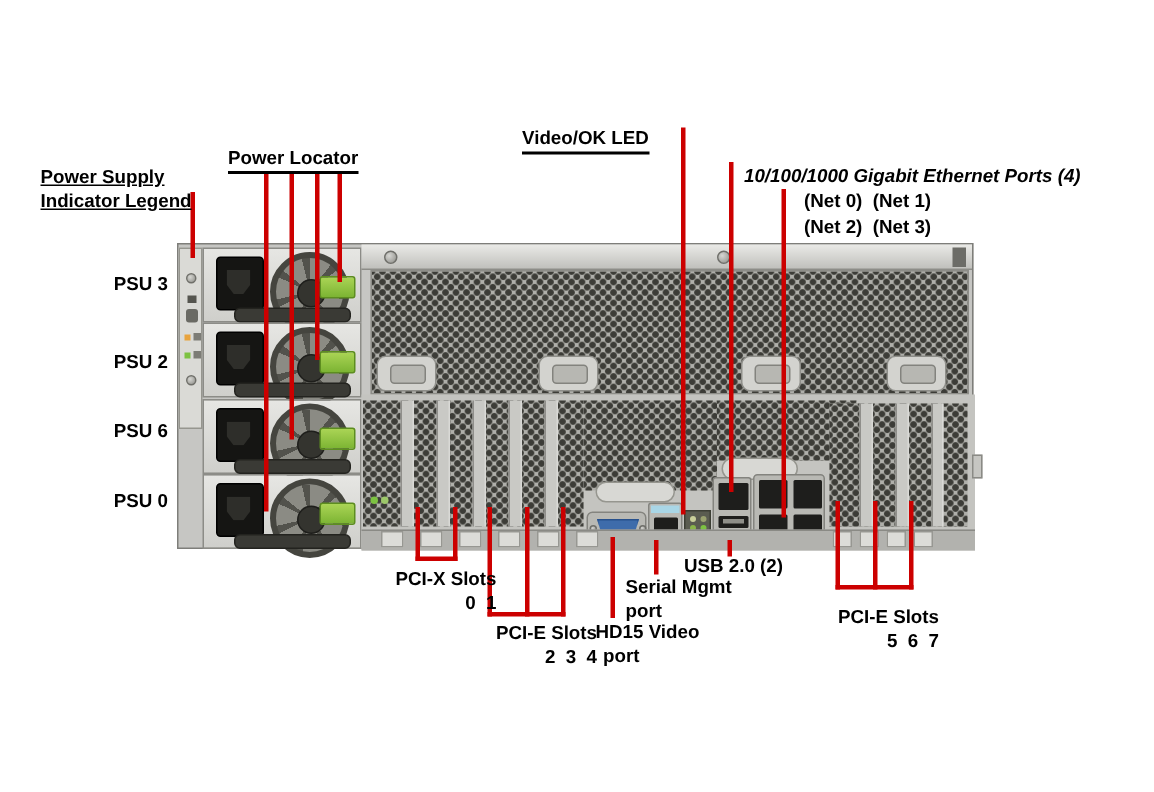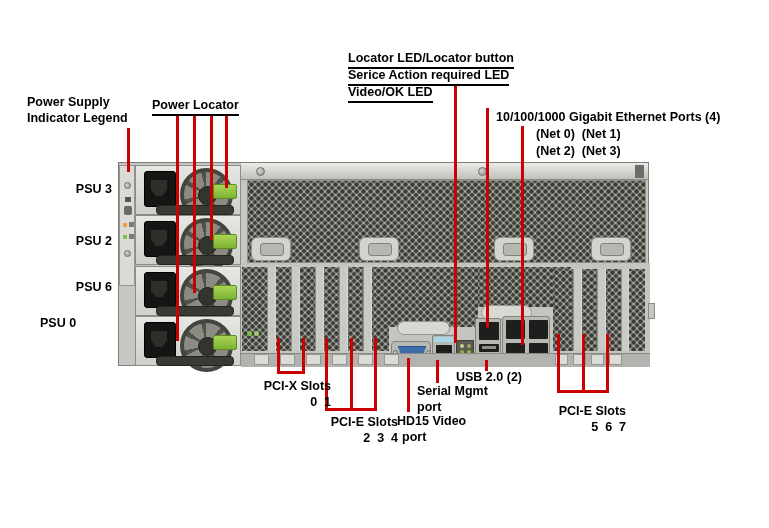--- a/index.html
+++ b/index.html
@@ -223,47 +223,41 @@
   <div class="vline" style="left:325px;top:338px;height:73px;"></div>
   <div class="vline" style="left:350px;top:338px;height:73px;"></div>
   <div class="vline" style="left:374px;top:338px;height:73px;"></div>
   <div class="hline" style="left:325px;top:408px;width:52px;"></div>
 
   <div class="vline" style="left:557px;top:334px;height:59px;"></div>
   <div class="vline" style="left:582px;top:334px;height:59px;"></div>
   <div class="vline" style="left:606px;top:334px;height:59px;"></div>
   <div class="hline" style="left:557px;top:390px;width:52px;"></div>
 
-  <div class="lbl" style="left:27px;top:95px;">
+  <div class="lbl" style="left:27px;top:111px;text-decoration:underline;">
     <div>Power Supply</div>
     <div>Indicator Legend</div>
   </div>
 
   <div class="lbl" style="left:152px;top:98px;">
     <span class="ul">Power Locator</span>
   </div>
 
-  <div class="lbl" style="left:348px;top:51px;">
-    <span class="ul">Locator LED/Locator button</span>
-  </div>
-  <div class="lbl" style="left:348px;top:68px;">
-    <span class="ul">Serice Action required LED</span>
-  </div>
   <div class="lbl" style="left:348px;top:85px;">
     <span class="ul">Video/OK LED</span>
   </div>
 
-  <div class="lbl" style="left:496px;top:110px;">10/100/1000 Gigabit Ethernet Ports (4)</div>
+  <div class="lbl" style="left:496px;top:110px;font-style:italic;">10/100/1000 Gigabit Ethernet Ports (4)</div>
   <div class="lbl pre" style="left:536px;top:127px;">(Net 0)  (Net 1)</div>
   <div class="lbl pre" style="left:536px;top:144px;">(Net 2)  (Net 3)</div>
 
   <div class="lbl" style="left:40px;top:182px;width:72px;text-align:right;">PSU 3</div>
   <div class="lbl" style="left:40px;top:234px;width:72px;text-align:right;">PSU 2</div>
   <div class="lbl" style="left:40px;top:280px;width:72px;text-align:right;">PSU 6</div>
-  <div class="lbl" style="left:40px;top:316px;width:72px;text-align:left;">PSU 0</div>
+  <div class="lbl" style="left:40px;top:327px;width:72px;text-align:right;">PSU 0</div>
 
   <div class="lbl ctr" style="left:247px;top:378px;width:84px;line-height:16px;">
     <div>PCI-X Slots</div>
     <div class="pre">0  1</div>
   </div>
 
   <div class="lbl ctr" style="left:314px;top:414px;width:84px;line-height:16px;">
     <div>PCI-E Slots</div>
     <div class="pre">2  3  4</div>
   </div>

